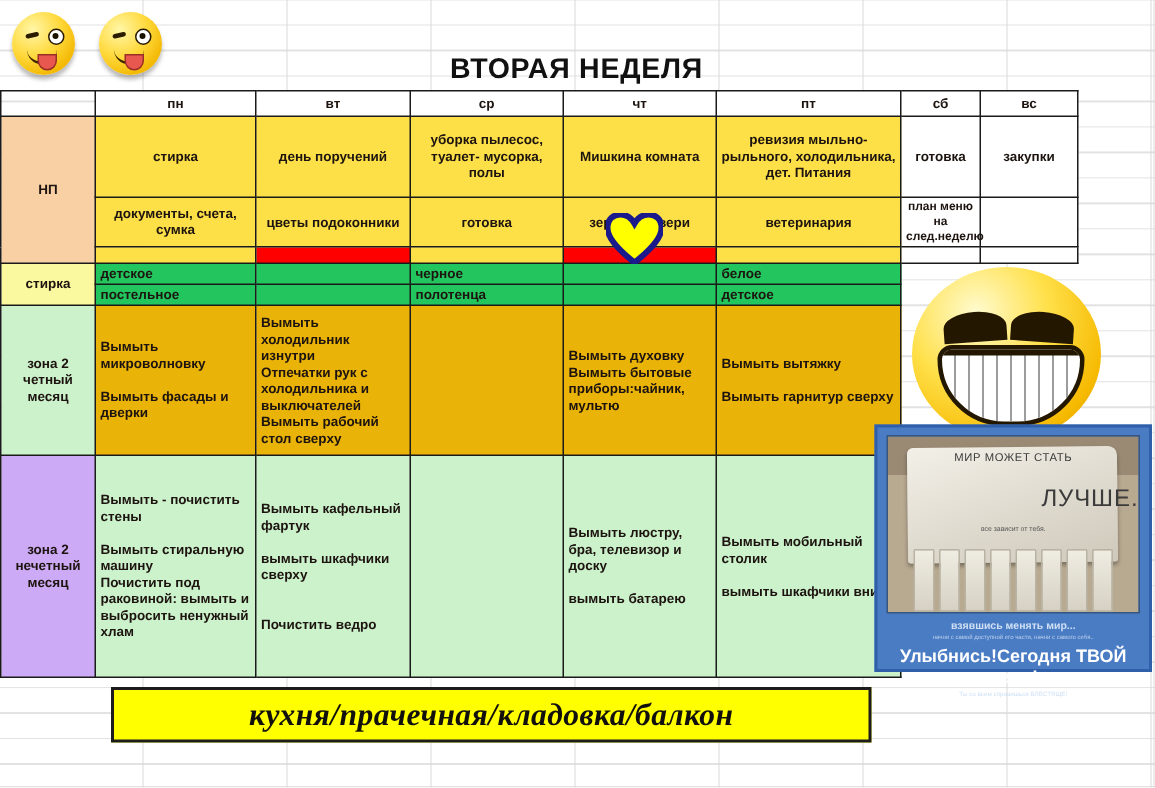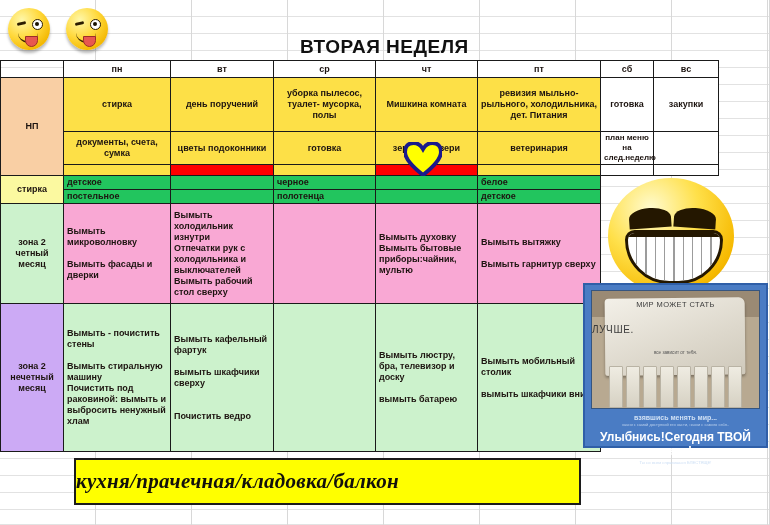--- a/index.html
+++ b/index.html
@@ -60,21 +60,21 @@
     padding:1px 3px;vertical-align:middle;line-height:11px;
   }
   td.dayhdr{text-align:center;background:#ffffff;font-size:9.5px;height:14px;}
   td.corner{border:none;background:transparent;}
   td.peach{background:#fde047;text-align:center;}
   td.npcell{background:#f9cfa4;text-align:center;font-size:10.5px;margin-top:44px;}
   td.red{background:#fe0000;}
   td.yel{background:#22c55e;text-align:left;}
   td.stirkalbl{background:#fbf9a0;text-align:center;font-size:10px;}
   td.green{background:#ccf2cc;}
-  td.purple{background:#f9a8d4;}
+  td.purple{background:#eab308;}
   td.zlbl-green{background:#ccf2cc;text-align:center;font-size:10px;line-height:13px;}
   td.zlbl-purple{background:#ccaaf5;text-align:center;font-size:10px;line-height:13px;}
   td.body{vertical-align:top;font-size:10px;line-height:12.5px;padding:2px 3px;white-space:pre-line;}
   td.thickbottom{border-bottom:2px solid #151515;}
   .blankcol{border:none !important;background:transparent !important;}
 
   
   #title{
     left:300px;top:36px;font-size:19px;font-weight:bold;color:#111;
     letter-spacing:.5px;white-space:nowrap;
@@ -95,38 +95,38 @@
     background:linear-gradient(#9a8a74 0 22%, #b8a991 22% 100%);
     position:relative;overflow:hidden;border:1px solid #36557f;
   }
   #poster .sheet{
     position:absolute;left:8%;top:6%;width:84%;height:66%;
     background:linear-gradient(160deg,#f3f0e8,#ddd8cc 60%,#cfc9bb);
     border-radius:4px 6px 2px 2px;transform:rotate(-.6deg);
     box-shadow:0 2px 3px rgba(0,0,0,.35);
   }
   #poster .ph-l1{position:absolute;left:0;right:0;top:8%;text-align:center;font-size:7.5px;color:#3b3b3b;letter-spacing:.4px;}
-  #poster .ph-l2{position:absolute;left:0;right:0;top:28%;text-align:left;font-size:10px;color:#3b3b3b;letter-spacing:.6px;}
+  #poster .ph-l2{position:absolute;left:0;right:0;top:28%;text-align:right;font-size:16px;color:#3b3b3b;letter-spacing:.6px;}
   #poster .ph-l3{position:absolute;left:0;right:0;top:50%;text-align:center;font-size:4.6px;color:#555;}
   #poster .strips{position:absolute;left:6%;right:6%;bottom:2%;height:34%;display:flex;gap:3px;justify-content:center;}
   #poster .strips i{
     display:block;width:12px;height:100%;
     background:linear-gradient(#efece2,#d6d1c3);
     border:1px solid #b9b3a4;border-radius:1px;
   }
   #poster .cap1{margin-top:5px;text-align:center;color:#cfe0f5;font-size:7px;font-weight:bold;}
   #poster .cap2{text-align:center;color:#b9cfec;font-size:4px;margin-top:1px;}
   #poster .cap3{text-align:center;color:#ffffff;font-size:12px;font-weight:bold;margin-top:3px;}
   #poster .cap4{text-align:center;color:#cfe0f5;font-size:4.2px;margin-top:2px;}
 
   
   #banner{
-    left:74px;top:458px;width:507px;height:47px;
+    left:74px;top:458px;width:507px;height:37px;
     background:#ffff00;border:2px solid #1c1c1c;box-sizing:border-box;
-    display:flex;align-items:center;
+    display:flex;align-items:center;justify-content:center;
   }
   #banner span{
     font-family:"Liberation Serif","DejaVu Serif",serif;
     font-style:italic;font-weight:bold;font-size:21px;color:#12100c;
     letter-spacing:.3px;
   }
 </style>
 </head>
 <body>
 

